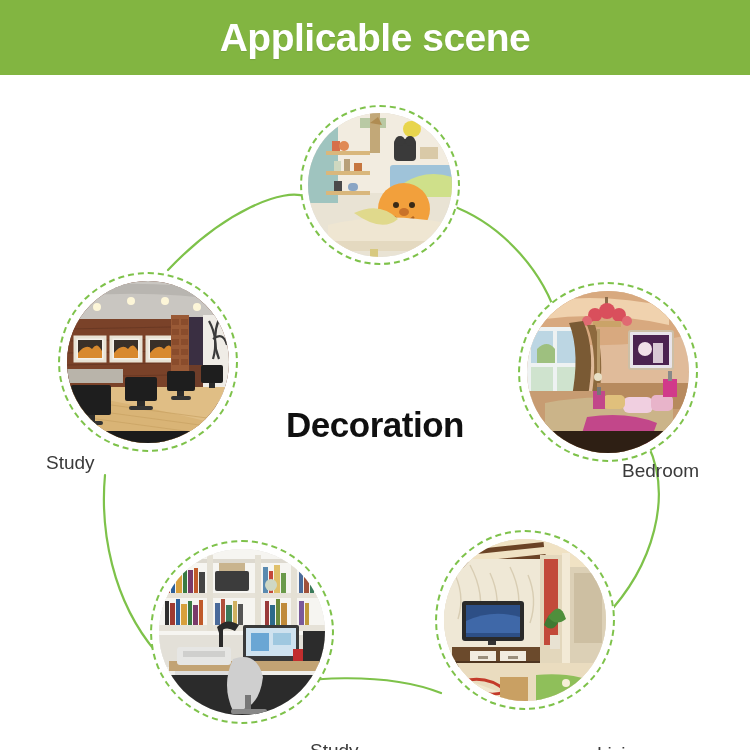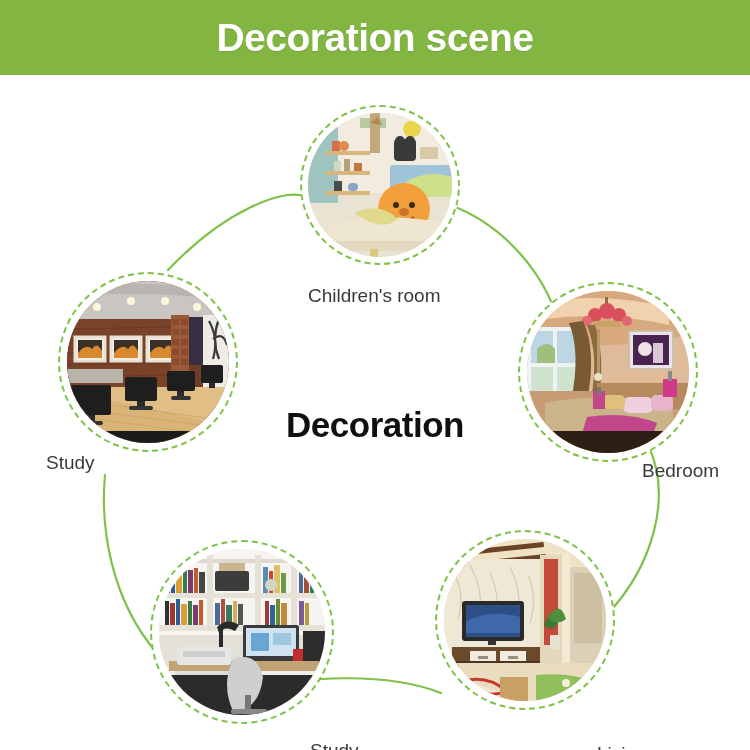--- a/index.html
+++ b/index.html
@@ -98,21 +98,21 @@
     font-family: "Liberation Sans", sans-serif;
     font-weight: normal;
   }
 </style>
 </head>
 <body>
 
 <div id="page">
 
   <div id="header-bar">
-    <div id="header-title">Decoration scene</div>
+    <div id="header-title">Applicable scene</div>
   </div>
 
   <div id="stage">
 
     <svg id="arc-layer" viewBox="0 0 750 675" width="750" height="675" xmlns="http://www.w3.org/2000/svg">
       <g fill="none" stroke="#7ec24a" stroke-width="2.2" stroke-linecap="round">
 
         <path d="M 168,195 C 225,135 285,112 306,122"></path>
 
         <path d="M 450,130 C 505,150 545,200 558,246"></path>
@@ -159,21 +159,20 @@
           <circle cx="88" cy="92" r="3" fill="#3a2a16"></circle>
           <circle cx="104" cy="92" r="3" fill="#3a2a16"></circle>
           <ellipse cx="96" cy="99" rx="5" ry="4" fill="#c9722a"></ellipse>
           <path d="M86 104 q10 9 20 0" stroke="#b2641f" stroke-width="2.5" fill="none"></path>
           <path d="M20 112 q56 -14 118 -2 l0 26 l-118 0 z" fill="#efe6d2"></path>
           <path d="M46 100 q26 -12 44 6 q-16 14 -44 -6 z" fill="#e0d98c"></path>
           <rect x="16" y="128" width="124" height="10" fill="#e4d9c0"></rect>
           <rect x="62" y="136" width="8" height="8" fill="#d8c97f"></rect>
         </svg>
       </div>
-      <div class="node-label" style="left:8px; top:180px;">Children's room</div>
     </div>
 
     <div class="node" style="left:518px; top:207px; width:180px; height:180px;">
       <div class="node-circle" style="width:180px; height:180px;"></div>
       <div class="node-photo" style="left:9px; top:9px; width:162px; height:162px;">
         <svg width="162" height="162" viewBox="0 0 162 162" xmlns="http://www.w3.org/2000/svg">
           <rect width="162" height="162" fill="#e0bb9a"></rect>
           <path d="M0 0 h162 v44 q-80 18 -162 4 z" fill="#d8a97f"></path>
           <path d="M18 10 q60 -8 124 6 l0 18 q-62 -14 -124 -6 z" fill="#f0d2ae"></path>
           <g>
@@ -206,21 +205,21 @@
           <rect x="96" y="106" width="30" height="16" rx="6" fill="#f0cfe0"></rect>
           <rect x="124" y="104" width="22" height="16" rx="5" fill="#e8b4ca"></rect>
           <rect x="76" y="104" width="22" height="14" rx="5" fill="#e0c07c"></rect>
           <rect x="66" y="100" width="12" height="18" fill="#c2478a"></rect>
           <rect x="70" y="96" width="4" height="8" fill="#777"></rect>
           <rect x="136" y="88" width="14" height="18" fill="#d13a8a"></rect>
           <rect x="141" y="80" width="4" height="10" fill="#888"></rect>
           <rect x="0" y="140" width="162" height="22" fill="#2e1f14"></rect>
         </svg>
       </div>
-      <div class="node-label" style="left:104px; top:178px;margin-left:20px;">Bedroom</div>
+      <div class="node-label" style="left:104px; top:178px;">Bedroom</div>
     </div>
 
     <div class="node" style="left:435px; top:455px; width:180px; height:180px;">
       <div class="node-circle" style="width:180px; height:180px;"></div>
       <div class="node-photo" style="left:9px; top:9px; width:162px; height:162px;">
         <svg width="162" height="162" viewBox="0 0 162 162" xmlns="http://www.w3.org/2000/svg">
           <rect width="162" height="162" fill="#efe3cb"></rect>
           <rect x="0" y="0" width="162" height="30" fill="#f0e2c4"></rect>
           <g fill="#6b4326">
             <rect x="14" y="12" width="86" height="5" transform="rotate(-6 14 12)"></rect>

